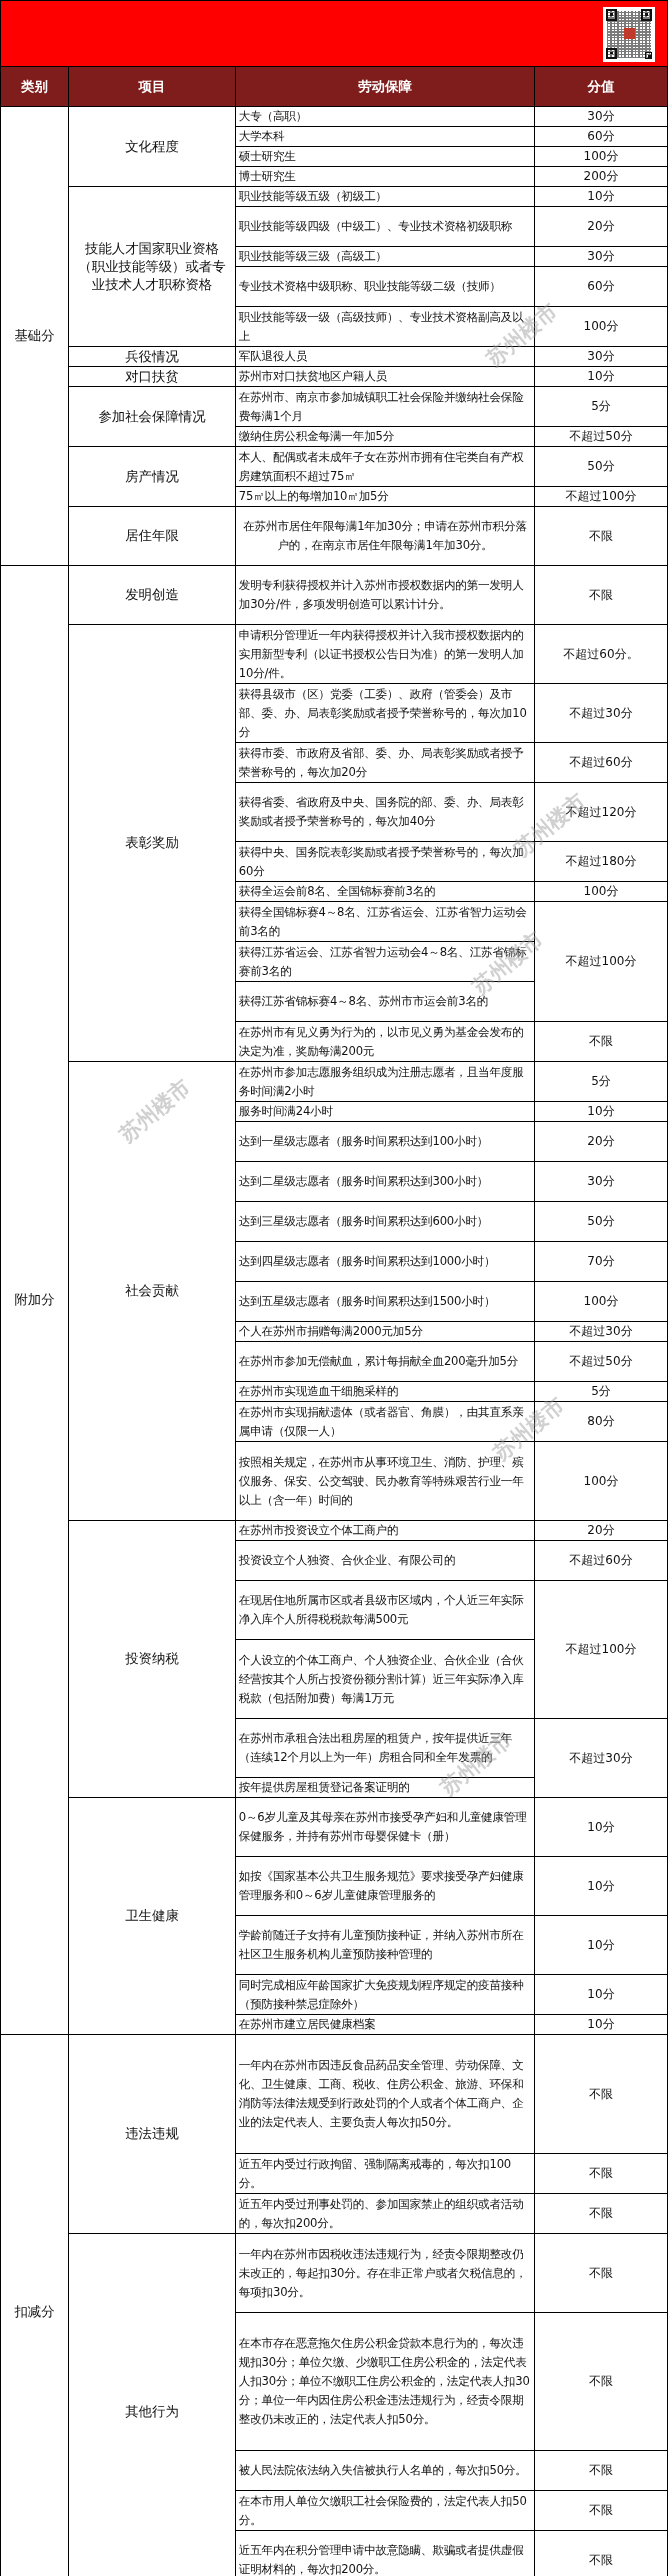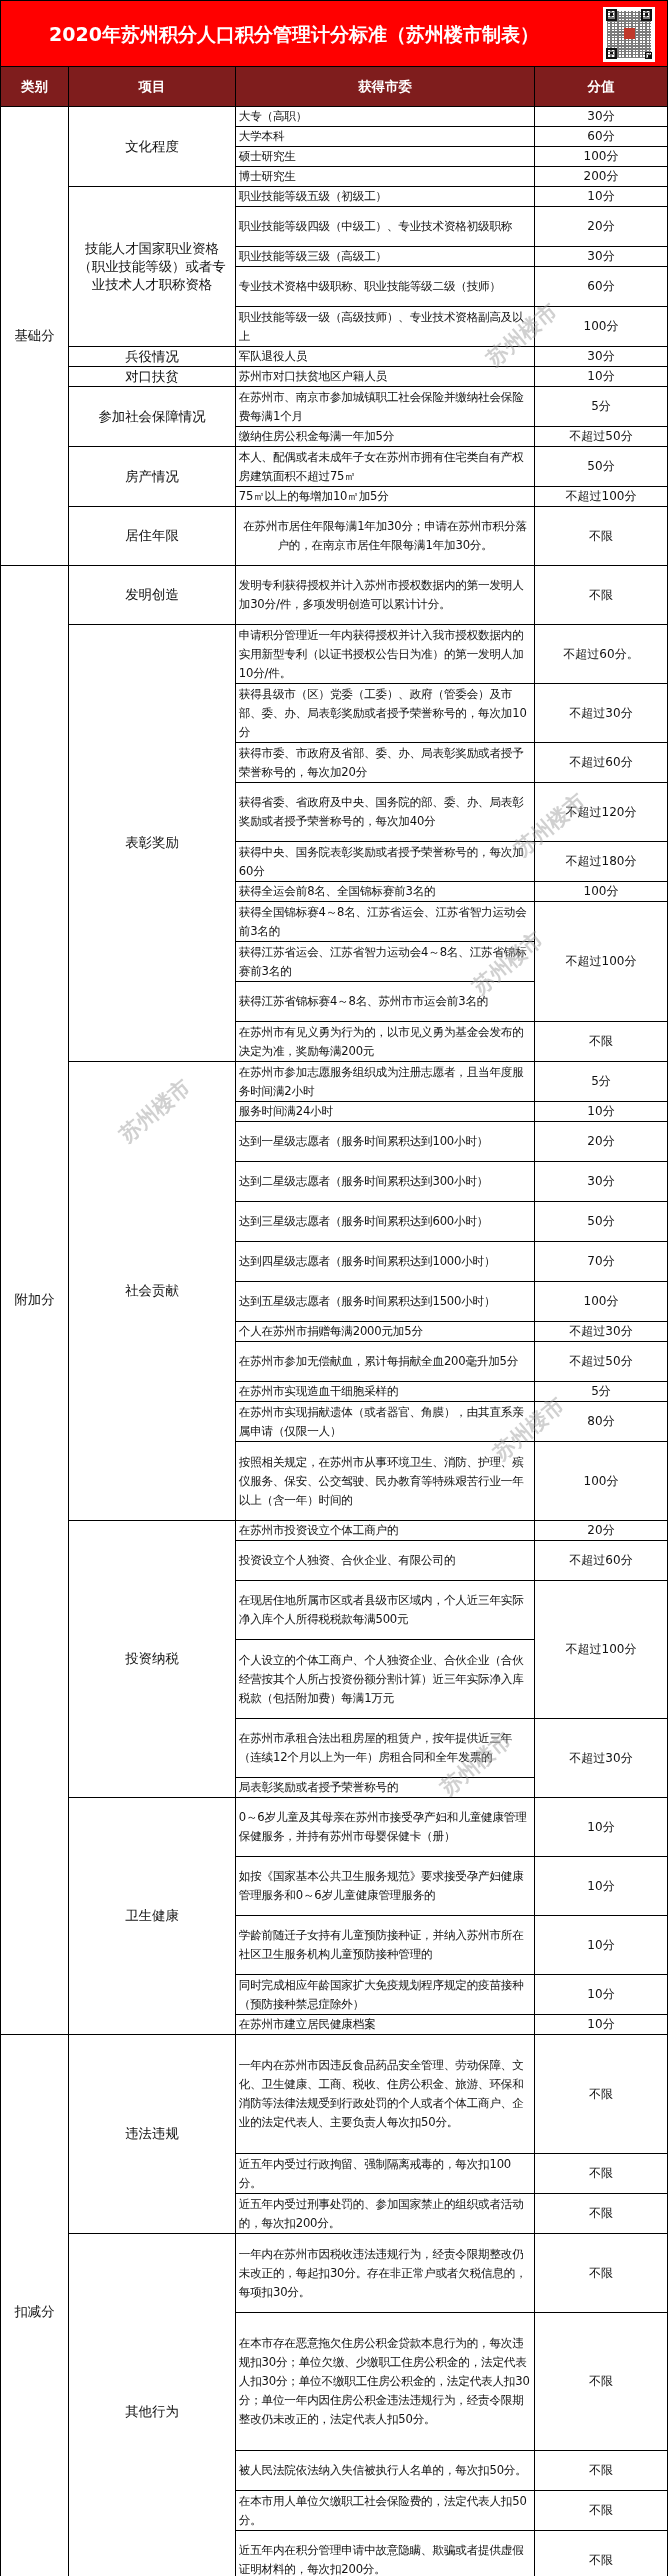--- a/index.html
+++ b/index.html
@@ -25,21 +25,20 @@
   td.desc { text-align:left; font-size:11.6px; line-height:19px; letter-spacing:-0.2px; }
   td.desc.center { text-align:center; }
   td.score { text-align:center; font-size:12px; }
   .wm { position:absolute; color:rgba(150,150,150,0.45); font-size:21px; font-weight:bold;
         transform:rotate(-40deg); pointer-events:none; white-space:nowrap; }
 </style>
 </head>
 <body>
 
 <div class="title-bar">
-  <div class="title-text">2020年苏州积分人口积分管理计分标准（苏州楼市制表）</div>
   <div class="qr">
     <div class="noise"></div>
     <div class="f" style="left:2.8px;top:2.8px;"></div>
     <div class="f" style="right:2.8px;top:2.8px;"></div>
     <div class="f" style="left:2.8px;bottom:2.8px;"></div>
     <div class="f" style="right:2.8px;bottom:2.8px;width:7px;height:7px;border-width:1.4px;"></div>
     <div class="logo"></div>
   </div>
 </div>
 
@@ -47,21 +46,21 @@
   <colgroup>
     <col style="width:68px">
       <col style="width:167px">
       <col style="width:299px">
       <col style="width:133px">
   </colgroup>
   <thead>
     <tr>
       <th>类别</th>
       <th>项目</th>
-      <th>获得市委</th>
+      <th>劳动保障</th>
       <th>分值</th>
     </tr>
   </thead>
   <tbody id="tbody">
       <tr style="height: 20px;">
         <td class="cat" rowspan="16">基础分</td>
         <td class="item" rowspan="4">文化程度</td>
         <td class="desc">大专（高职）</td>
         <td class="score" rowspan="1">30分</td>
       </tr>
@@ -239,21 +238,21 @@
         <td class="score" rowspan="2">不超过100分</td>
       </tr>
       <tr style="height: 79px;">
         <td class="desc">个人设立的个体工商户、个人独资企业、合伙企业（合伙经营按其个人所占投资份额分割计算）近三年实际净入库税款（包括附加费）每满1万元</td>
       </tr>
       <tr style="height: 59px;">
         <td class="desc">在苏州市承租合法出租房屋的租赁户，按年提供近三年（连续12个月以上为一年）房租合同和全年发票的</td>
         <td class="score" rowspan="2">不超过30分</td>
       </tr>
       <tr style="height: 20px;">
-        <td class="desc">局表彰奖励或者授予荣誉称号的</td>
+        <td class="desc">按年提供房屋租赁登记备案证明的</td>
       </tr>
       <tr style="height: 59px;">
         <td class="item" rowspan="5">卫生健康</td>
         <td class="desc">0～6岁儿童及其母亲在苏州市接受孕产妇和儿童健康管理保健服务，并持有苏州市母婴保健卡（册）</td>
         <td class="score" rowspan="1">10分</td>
       </tr>
       <tr style="height: 59px;">
         <td class="desc">如按《国家基本公共卫生服务规范》要求接受孕产妇健康管理服务和0～6岁儿童健康管理服务的</td>
         <td class="score" rowspan="1">10分</td>
       </tr>

